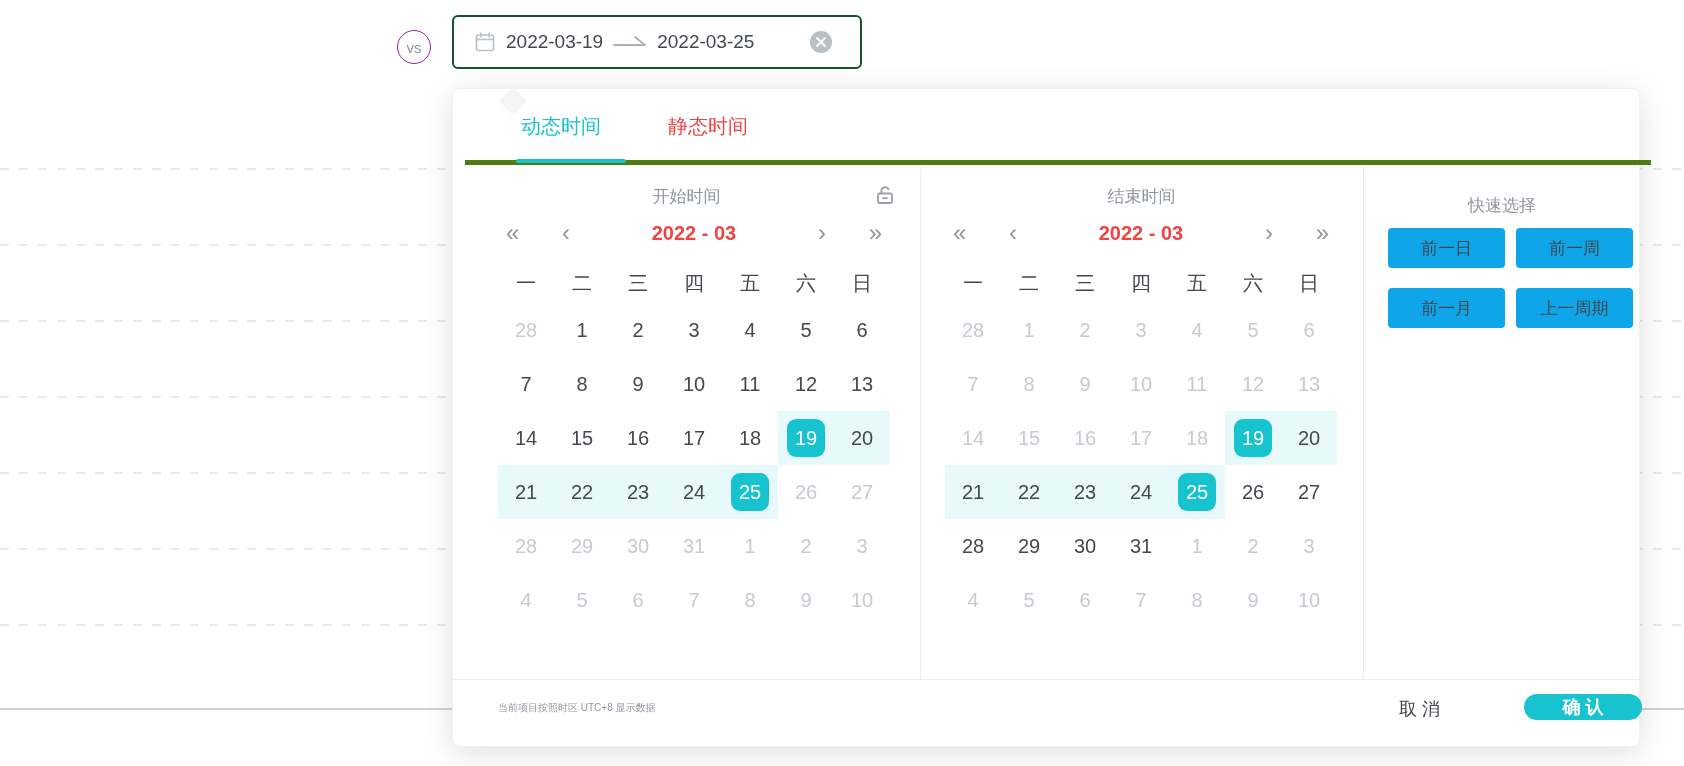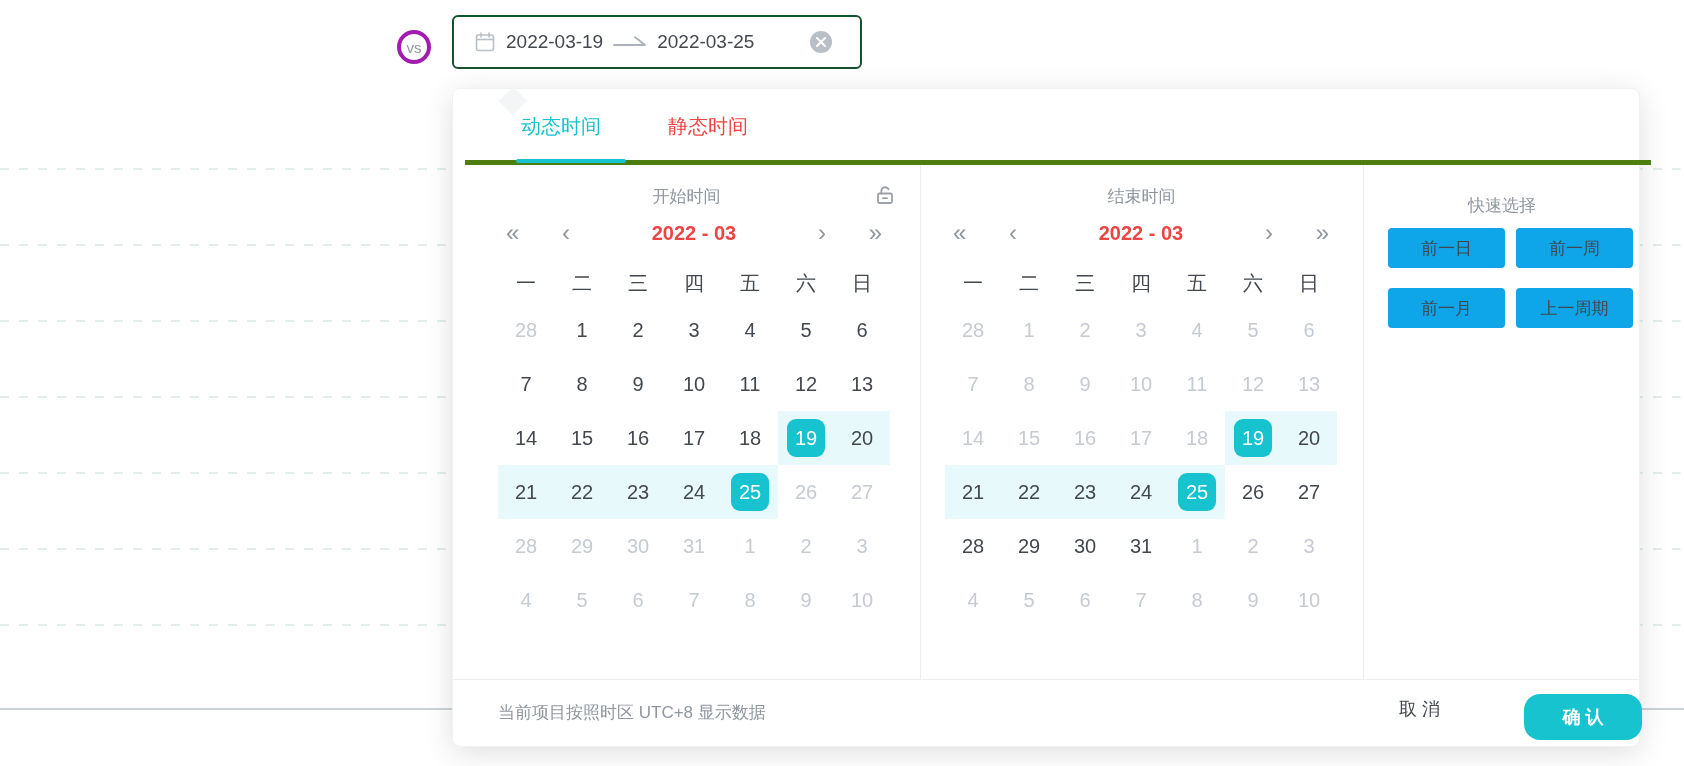--- a/index.html
+++ b/index.html
@@ -12,21 +12,21 @@
     background:repeating-linear-gradient(90deg,#e4edee 0 9px,transparent 9px 19px); }
   .axisline { position:absolute; left:0; top:708px; width:100%; height:2px; background:#ccd3d6; }
 
   
   .range-input { position:absolute; display:flex; align-items:center; background:#fff;
     border:1px solid #dadde0; border-radius:6px; font-size:19px; color:#43484e; }
   .input-current { left:4px; top:17px; width:371px; height:60px; padding:0 24px; }
   .input-compare { left:452px; top:15px; width:410px; height:54px; padding:0 27px 0 20px;
     border:2px solid #14532d; }
   .range-input .dtxt { margin:0 10px; white-space:nowrap; }
-  .vs-badge { position:absolute; left:397px; top:30px; width:34px; height:34px; border:4px solid #a21caf;
+  .vs-badge { position:absolute; left:397px; top:30px; width:34px; height:34px; border:1px solid #a21caf;
     border-radius:50%; display:flex; align-items:center; justify-content:center;
     font-size:15px; color:#8f969e; background:#fff; }
   .clear-btn { margin-left:auto; display:flex; cursor:pointer; }
 
   
   .card { position:absolute; left:452px; top:88px; width:1188px; height:659px; background:#fff;
     border:1px solid #f0f1f3; border-radius:8px; box-shadow:0 6px 30px rgba(0,0,0,.13); }
   .popup-arrow { position:absolute; left:50px; top:2px; width:20px; height:20px;
     background:#f3f5f6; transform:rotate(45deg); }
 
@@ -65,24 +65,24 @@
   .cell.sel { background:#e7f9fb; }
   .cell.sel span { background:#17c3ce; color:#fff; font-weight:500; }
 
   .quick-title { position:absolute; left:910px; top:96px; width:278px; text-align:center;
     font-size:17px; color:#8f969e;margin-top:9px; }
   .quick-grid { position:absolute; left:935px; top:139px; display:grid;
     grid-template-columns:117px 117px; gap:20px 11px; }
   .qbtn { width:117px; height:40px; background:#0ea5e9; border:none; border-radius:4px;
     font-size:17px; color:#43484e; font-family:inherit; cursor:pointer; }
 
-  .footer-note { position:absolute; left:45px; top:612px; font-size:17px; color:#8f969e; }
+  .footer-note { position:absolute; left:45px; top:612px; font-size:10px; color:#8f969e; }
   .cancel-btn { position:absolute; left:946px; top:608px; background:none; border:none;
     font-size:18px; color:#43484e; font-family:inherit; cursor:pointer; }
-  .confirm-btn { position:absolute; left:1071px; top:605px; width:118px; height:46px;
+  .confirm-btn { position:absolute; left:1071px; top:605px; width:118px; height:26px;
     background:#17c3ce; border:none; border-radius:16px; font-size:18px; font-weight:bold;
     color:#fff; font-family:inherit; cursor:pointer; }
 </style>
 </head>
 <body>
 
 <div class="stage">
 
   <div class="gridline" style="top:168px"></div>
   <div class="gridline" style="top:244px"></div>

